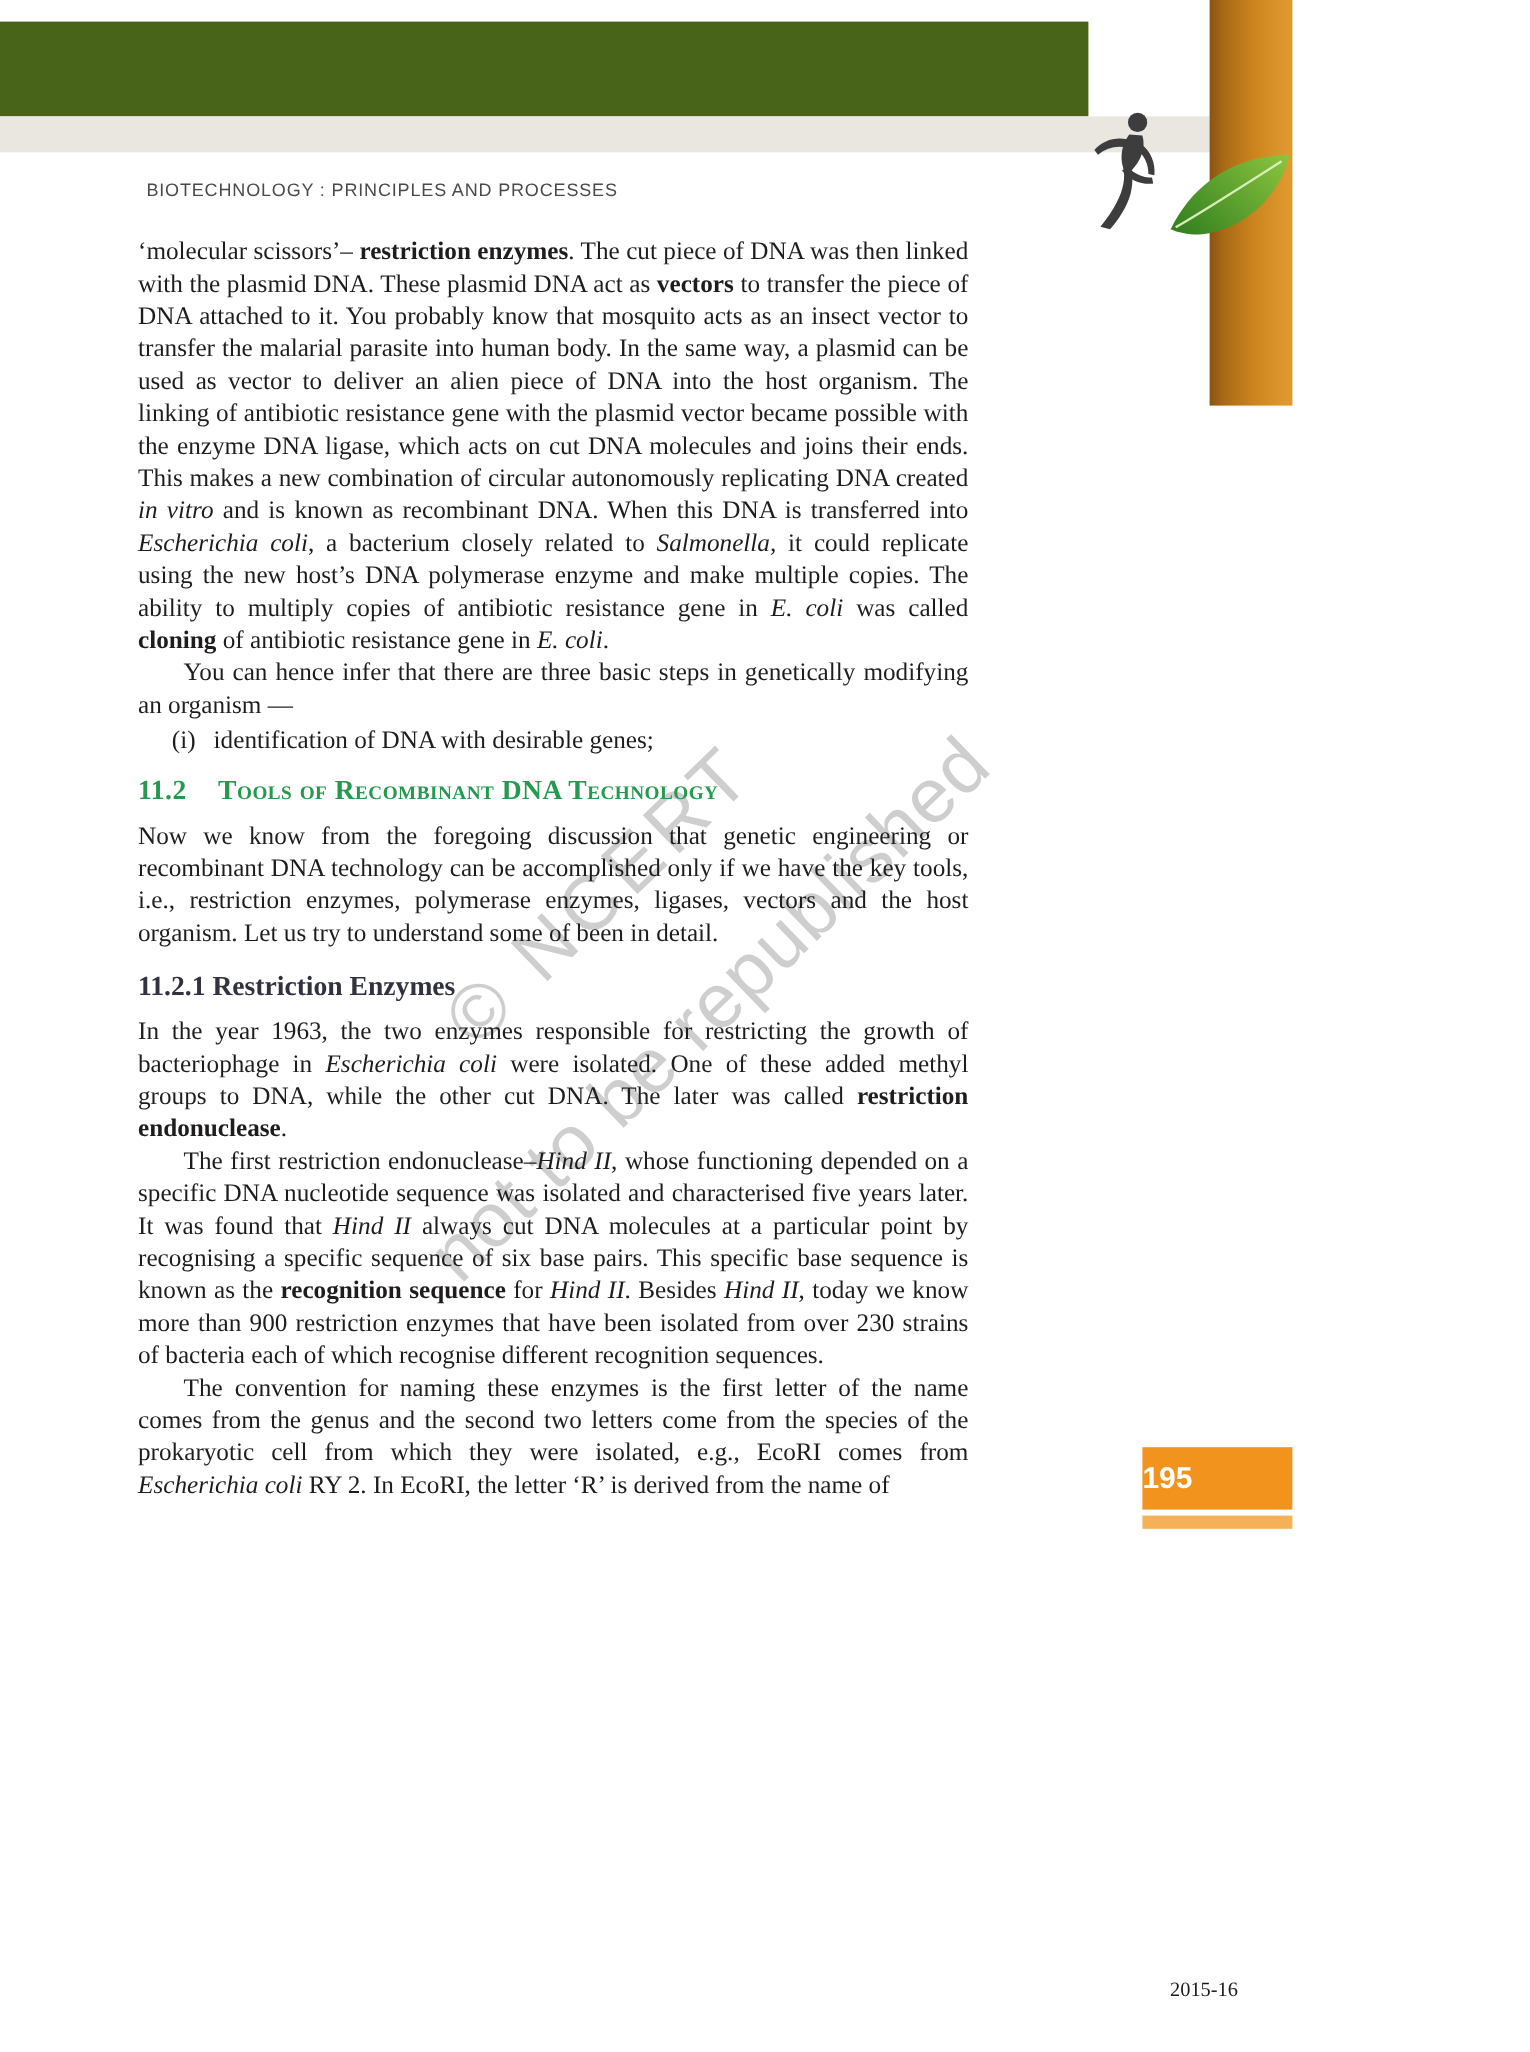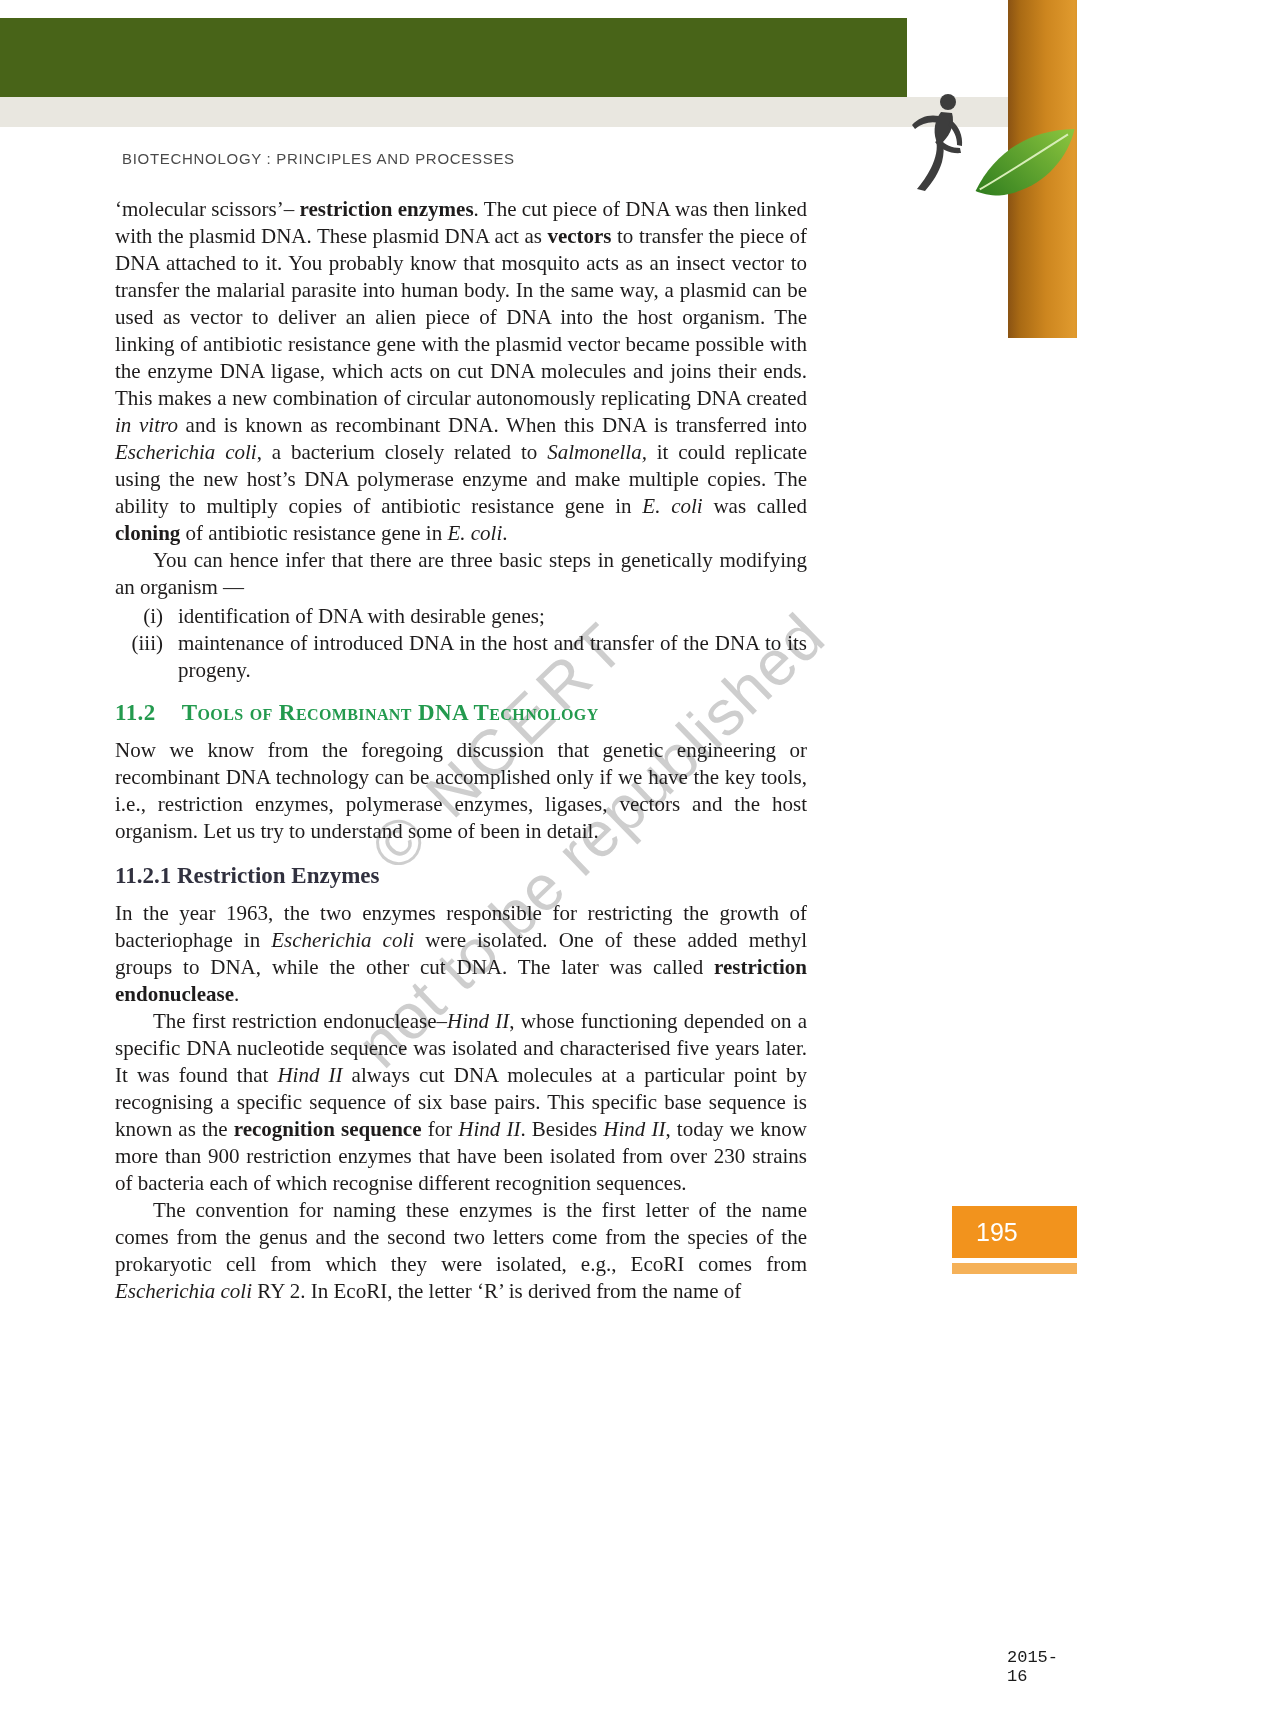--- a/index.html
+++ b/index.html
@@ -53,27 +53,27 @@
     margin:15px 0 11px 0;font-size:23px;font-weight:bold;color:var(--heading-green);
     letter-spacing:0.4px;
   }
   .sh-number{margin-right:20px;}
   .sh-text{font-variant:small-caps;}
   .subsection-heading{
     margin:17px 0 11px 0;font-size:23px;font-weight:bold;color:var(--subheading-dark);
   }
   .page-badge{
     position:absolute;left:952px;top:1206px;width:196px;height:52px;background:var(--badge-orange);
-    color:#ffffff;font-family:"Liberation Sans",sans-serif;font-weight:normal;font-size:25px;
-    display:flex;align-items:center;padding-left:24px;box-sizing:border-box;z-index:4;
+    color:#ffffff;font-family:"Liberation Sans",sans-serif;font-weight:bold;font-size:25px;
+    display:flex;align-items:center;box-sizing:border-box;z-index:4;
   }
   .page-badge-strip{position:absolute;left:952px;top:1263px;width:196px;height:11px;background:var(--badge-strip);z-index:4;}
   .footer{
-    position:absolute;left:975px;top:1648px;font-family:Liberation Mono, monospace;
-    font-size:17px;color:#1a1a1a;z-index:4;margin-left:32px;
+    position:absolute;left:975px;top:1648px;font-family:Liberation Serif, serif;
+    font-size:17px;color:#1a1a1a;z-index:4;
   }
 </style>
 </head>
 <body>
 
 <div class="page">
 
   <div class="green-bar"></div>
   <div class="gray-band"></div>
   <div class="orange-stripe"></div>
@@ -111,24 +111,20 @@
 
   <div class="content">
     <p class="para"><span>‘molecular scissors’– </span><span class="b">restriction enzymes</span><span>. The cut piece of DNA was then linked with the plasmid DNA. These plasmid DNA act as </span><span class="b">vectors</span><span> to transfer the piece of DNA attached to it.  You probably know that mosquito acts as an insect vector to transfer the malarial parasite into human body. In the same way, a plasmid can be used as vector to deliver an alien piece of DNA into the host organism. The linking of antibiotic resistance gene with the plasmid vector became possible with the enzyme DNA ligase, which acts on cut DNA molecules and joins their ends. This makes a new combination of circular autonomously replicating DNA created </span><span class="i">in vitro</span><span> and is known as recombinant DNA. When this DNA is transferred into </span><span class="i">Escherichia coli</span><span>, a bacterium closely related to </span><span class="i">Salmonella,</span><span> it could replicate using the new host’s DNA polymerase enzyme and make multiple copies. The ability to multiply copies of antibiotic resistance gene in </span><span class="i">E. coli</span><span> was called </span><span class="b">cloning</span><span> of antibiotic resistance gene in </span><span class="i">E. coli</span><span>.</span></p>
     <p class="para indent"><span>You can hence infer that there are three basic steps in genetically modifying an organism —</span></p>
 
     <div class="list">
       <div class="list-item">
         <span class="list-num">(i)</span>
         <span class="list-text"><span>identification of DNA with desirable genes;</span></span>
       </div>
-      <div class="list-item">
-        <span class="list-num">(iii)</span>
-        <span class="list-text"><span>maintenance of introduced DNA in the host and transfer of the DNA to its progeny.</span></span>
-      </div>
     </div>
 
     <h2 class="section-heading">
       <span class="sh-number">11.2</span>
       <span class="sh-text">Tools of Recombinant DNA Technology</span>
     </h2>
 
     <p class="para"><span>Now we know from the foregoing discussion that genetic engineering or recombinant DNA technology can be accomplished only if we have the key tools, i.e., restriction enzymes, polymerase enzymes, ligases, vectors and the host organism. Let us try to understand some of been in detail.</span></p>
 
     <h3 class="subsection-heading">11.2.1 Restriction Enzymes</h3>

